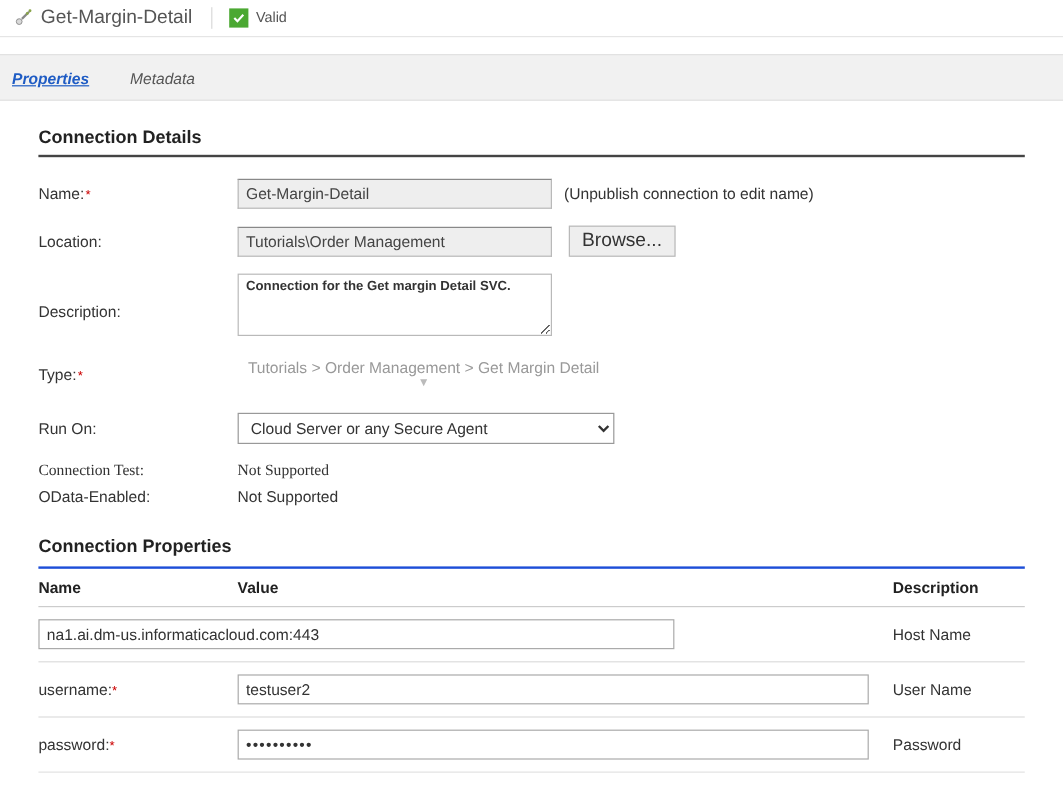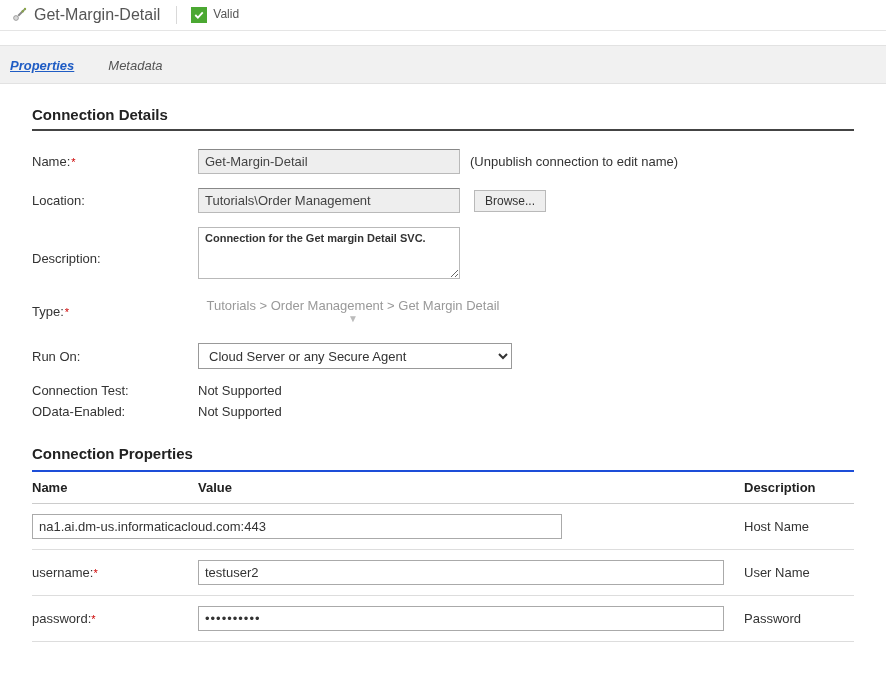--- a/index.html
+++ b/index.html
@@ -138,21 +138,21 @@
     .inline-note {
       margin-left: 10px;
       font-size: 13px;
       color: #333;
     }
     .browse-btn {
       margin-left: 14px;
       border: 1px solid #b9b9b9;
       background: #eee;
       padding: 3px 10px;
-      font-size: 12px;
+      font-size: 16px;
       color: #333;
       cursor: pointer;
     }
     .type-disabled {
       border: 1px solid transparent;
       padding: 4px 6px;
       font-size: 13px;
       color: #999;
       width: 262px;
       display: flex;
@@ -292,21 +292,21 @@
 
   <div class="form-row">
     <div class="form-label">Run On:</div>
     <div class="form-value">
       <select class="select-input">
         <option>Cloud Server or any Secure Agent</option>
       </select>
     </div>
   </div>
 
-  <div class="form-row" style="margin-bottom:6px;">
+  <div class="form-row" style="margin-bottom:6px;font-family:Liberation Serif, serif;">
     <div class="form-label">Connection Test:</div>
     <div class="form-value">
         <span class="static-text">Not Supported</span>
       </div>
   </div>
 
   <div class="form-row">
     <div class="form-label">OData-Enabled:</div>
     <div class="form-value">
         <span class="static-text">Not Supported</span>

